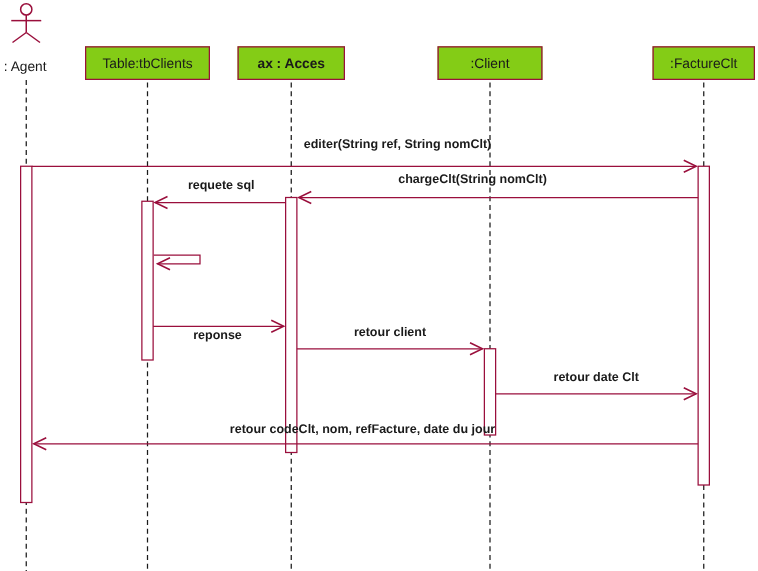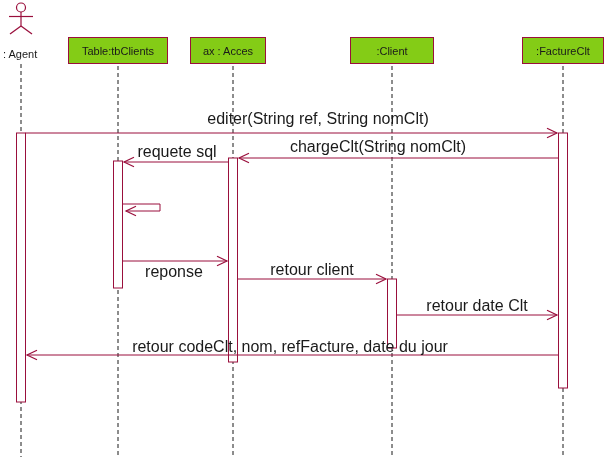--- a/index.html
+++ b/index.html
@@ -39,23 +39,24 @@
     left: 3px;
     top: 48px;
     font-size: 11px;
     color: #1a1a1a;
     white-space: nowrap;
     text-align: center;
   }
   .msg-label {
     position: absolute;
     transform: translateX(-50%);
-    font-size: 16px;
+    font-size: 10px;
     color: #1a1a1a;
     white-space: nowrap;
+    font-weight: bold;
   }
 </style>
 </head>
 <body>
 
 <div id="canvas">
 
   <svg id="wires" width="606" height="457" viewBox="0 0 606 457" xmlns="http://www.w3.org/2000/svg">
     <defs>
       <marker id="arrowOpen" markerUnits="userSpaceOnUse" markerWidth="14" markerHeight="12" refX="11.5" refY="6" orient="auto">
@@ -97,21 +98,21 @@
       <line x1="396.5" y1="315" x2="557" y2="315" marker-end="url(#arrowOpen)"></line>
       <line x1="558.5" y1="355" x2="27" y2="355" marker-end="url(#arrowOpen)"></line>
     </g>
   </svg>
 
   <div class="actor-label">: Agent</div>
 
   <div class="participant-box" style="left:68px;  width:100px;">
     <span>Table:tbClients</span>
   </div>
-  <div class="participant-box" style="left:190px; width:76px;">
+  <div class="participant-box" style="left:190px; width:86px;font-weight:bold;">
     <span>ax : Acces</span>
   </div>
   <div class="participant-box" style="left:350px; width:84px;">
     <span>:Client</span>
   </div>
   <div class="participant-box" style="left:522px; width:82px;">
     <span>:FactureClt</span>
   </div>
 
   <div class="msg-label" style="left:318px; top:110px;">editer(String ref, String nomClt)</div>

